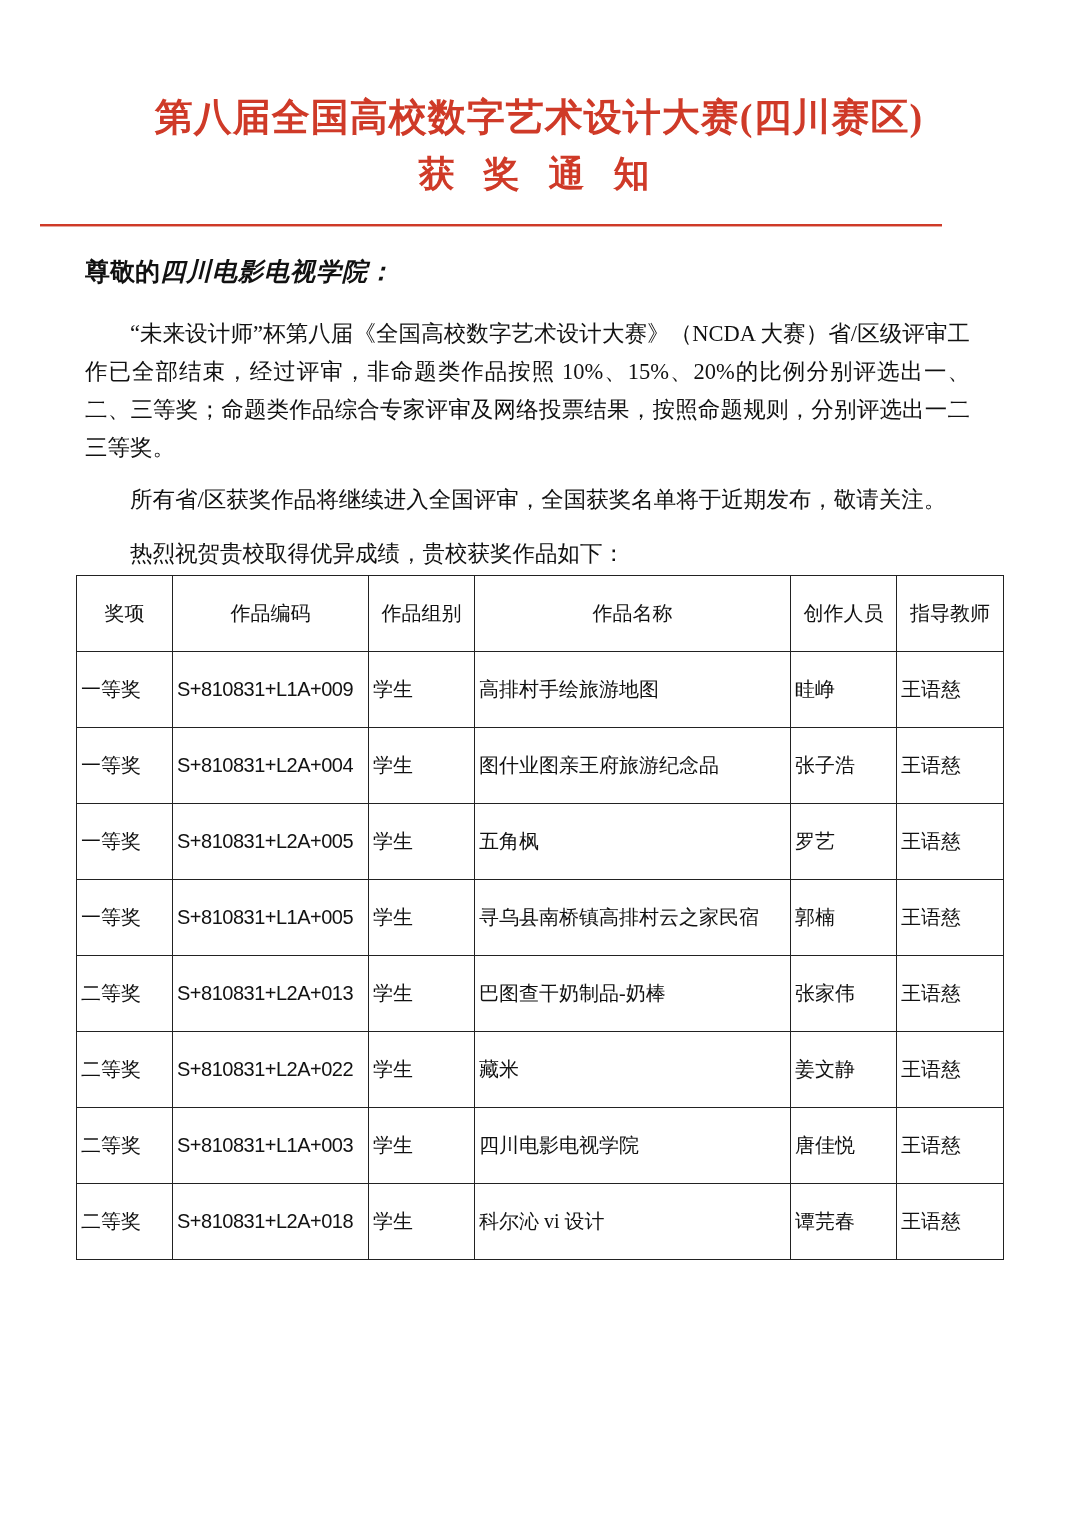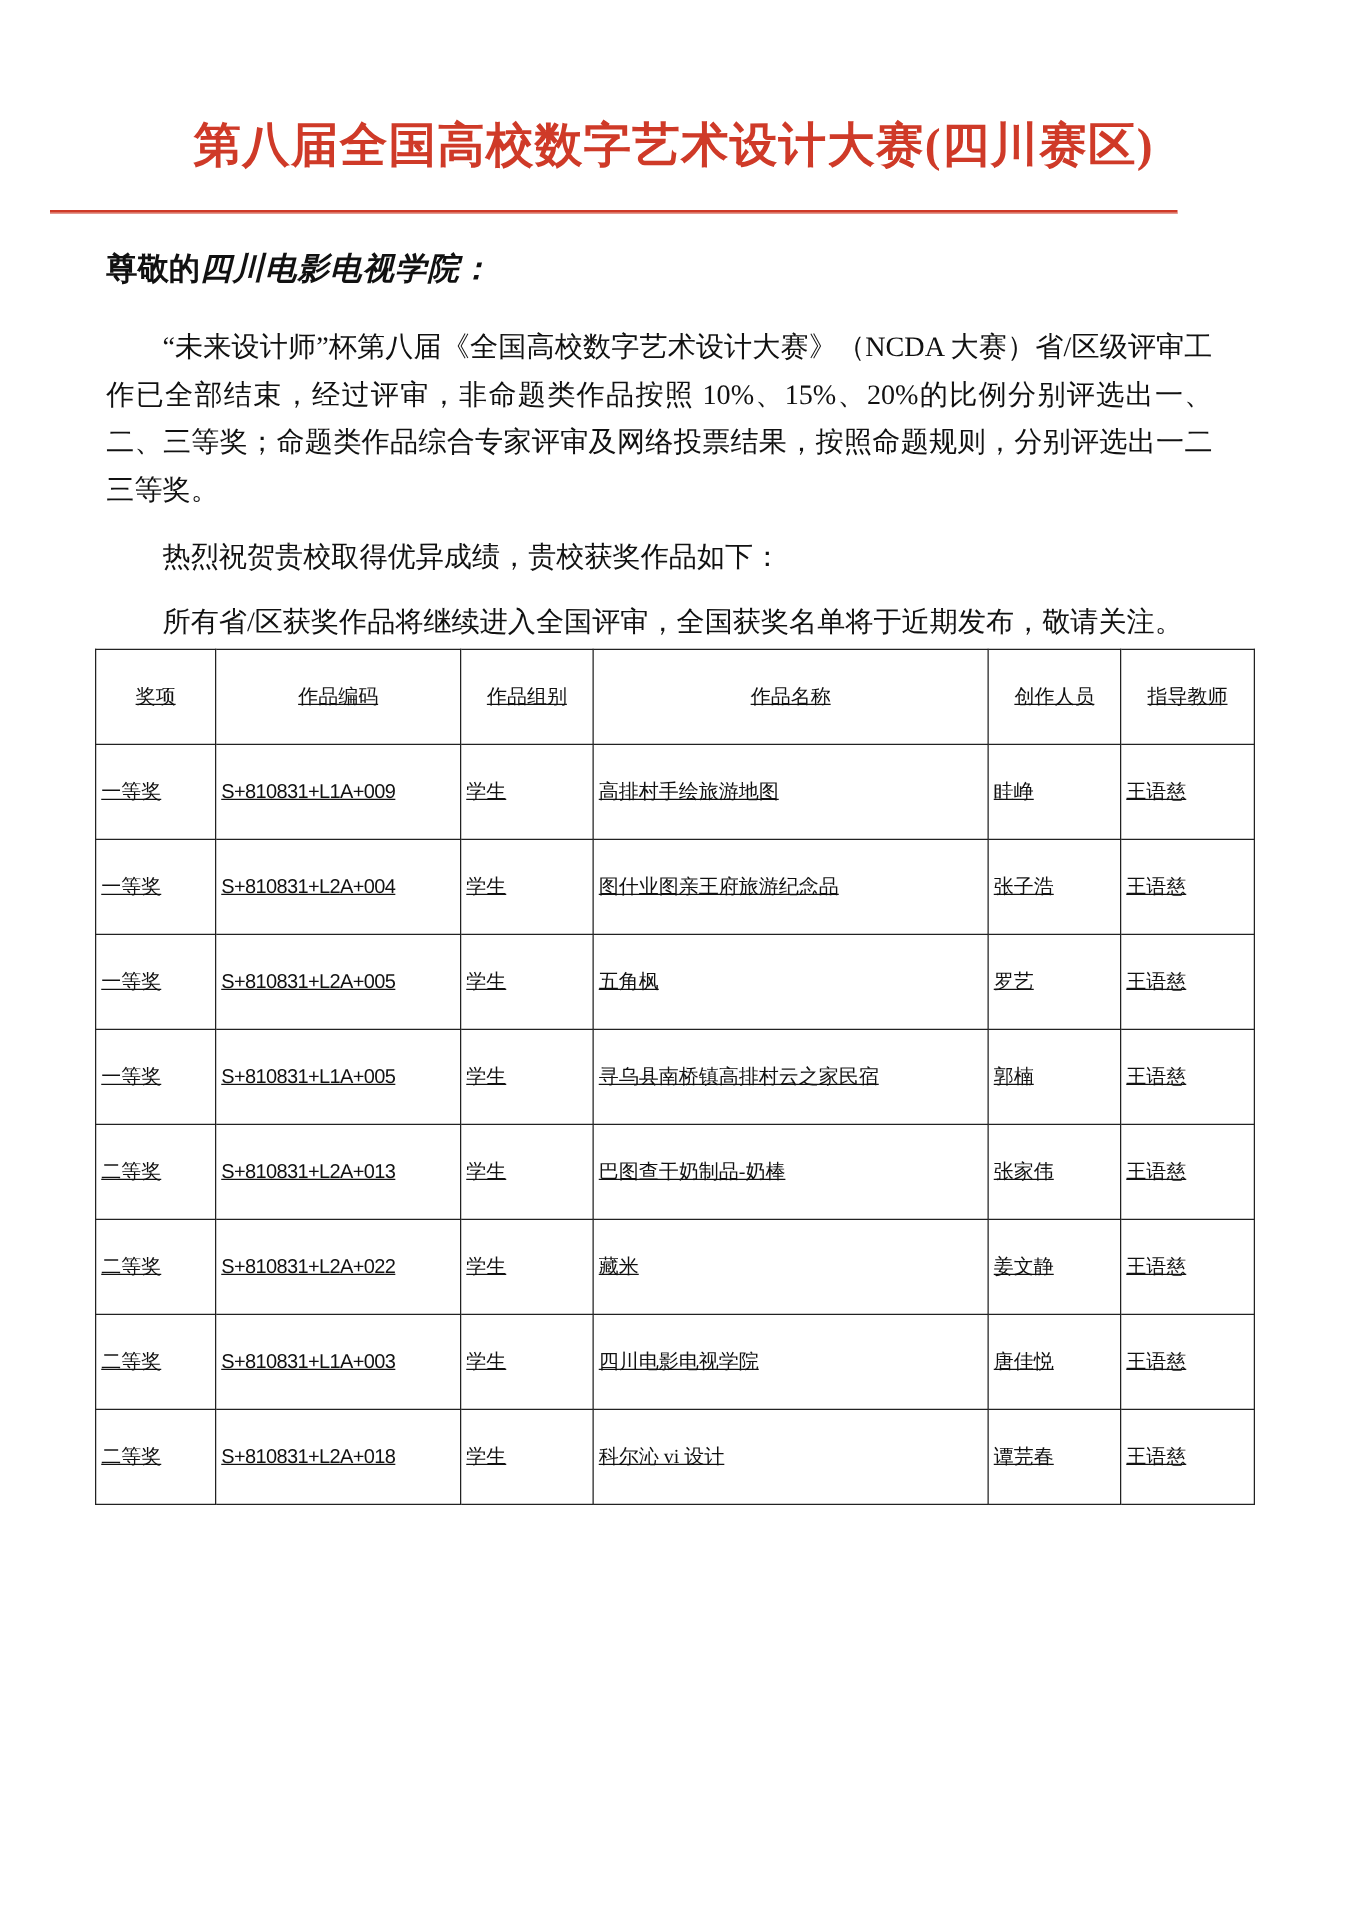--- a/index.html
+++ b/index.html
@@ -54,53 +54,53 @@
   p.body.p4 { margin-top: 16px; }
   table.awards {
     border-collapse: collapse;
     table-layout: fixed;
     margin: 2px 0 0 76px;
     width: 927px;
   }
   table.awards td, table.awards th {
     border: 1px solid var(--line);
     font-weight: normal;
-    font-size: 16px;
+    font-size: 20px;
     vertical-align: middle;
     padding: 0 4px;
     overflow: hidden;
-    text-decoration: underline;
   }
   table.awards th { height: 76px; }
   table.awards td { height: 76px; }
   td.code {
     font-family: "Liberation Sans", "DejaVu Sans", sans-serif;
     font-weight: bold;
     font-size: 19px;
     letter-spacing: -0.5px;
   }
   td.title-cell { text-align: left; padding-left: 18px; }
 </style>
 </head>
 <body>
 
 <div class="page">
 
   <div class="title-block">
     <div class="title-line1">第八届全国高校数字艺术设计大赛(四川赛区)</div>
+    <div class="title-line2">获 奖 通 知</div>
   </div>
 
   <div class="red-rule"></div>
 
   <div class="content">
     <div class="salutation"><span>尊敬的</span><span class="school">四川电影电视学院</span><span class="school">：</span></div>
 
     <p class="body p1">“未来设计师”杯第八届《全国高校数字艺术设计大赛》（NCDA 大赛）省/区级评审工作已全部结束，经过评审，非命题类作品按照 10%、15%、20%的比例分别评选出一、二、三等奖；命题类作品综合专家评审及网络投票结果，按照命题规则，分别评选出一二三等奖。</p>
+    <p class="body p3">所有省/区获奖作品将继续进入全国评审，全国获奖名单将于近期发布，敬请关注。</p>
     <p class="body p4">热烈祝贺贵校取得优异成绩，贵校获奖作品如下：</p>
-    <p class="body p3">所有省/区获奖作品将继续进入全国评审，全国获奖名单将于近期发布，敬请关注。</p>
   </div>
 
   <table class="awards">
     <colgroup>
       <col style="width:96px">
         <col style="width:196px">
         <col style="width:106px">
       <col style="width:316px">
         <col style="width:106px">
         <col style="width:107px">

